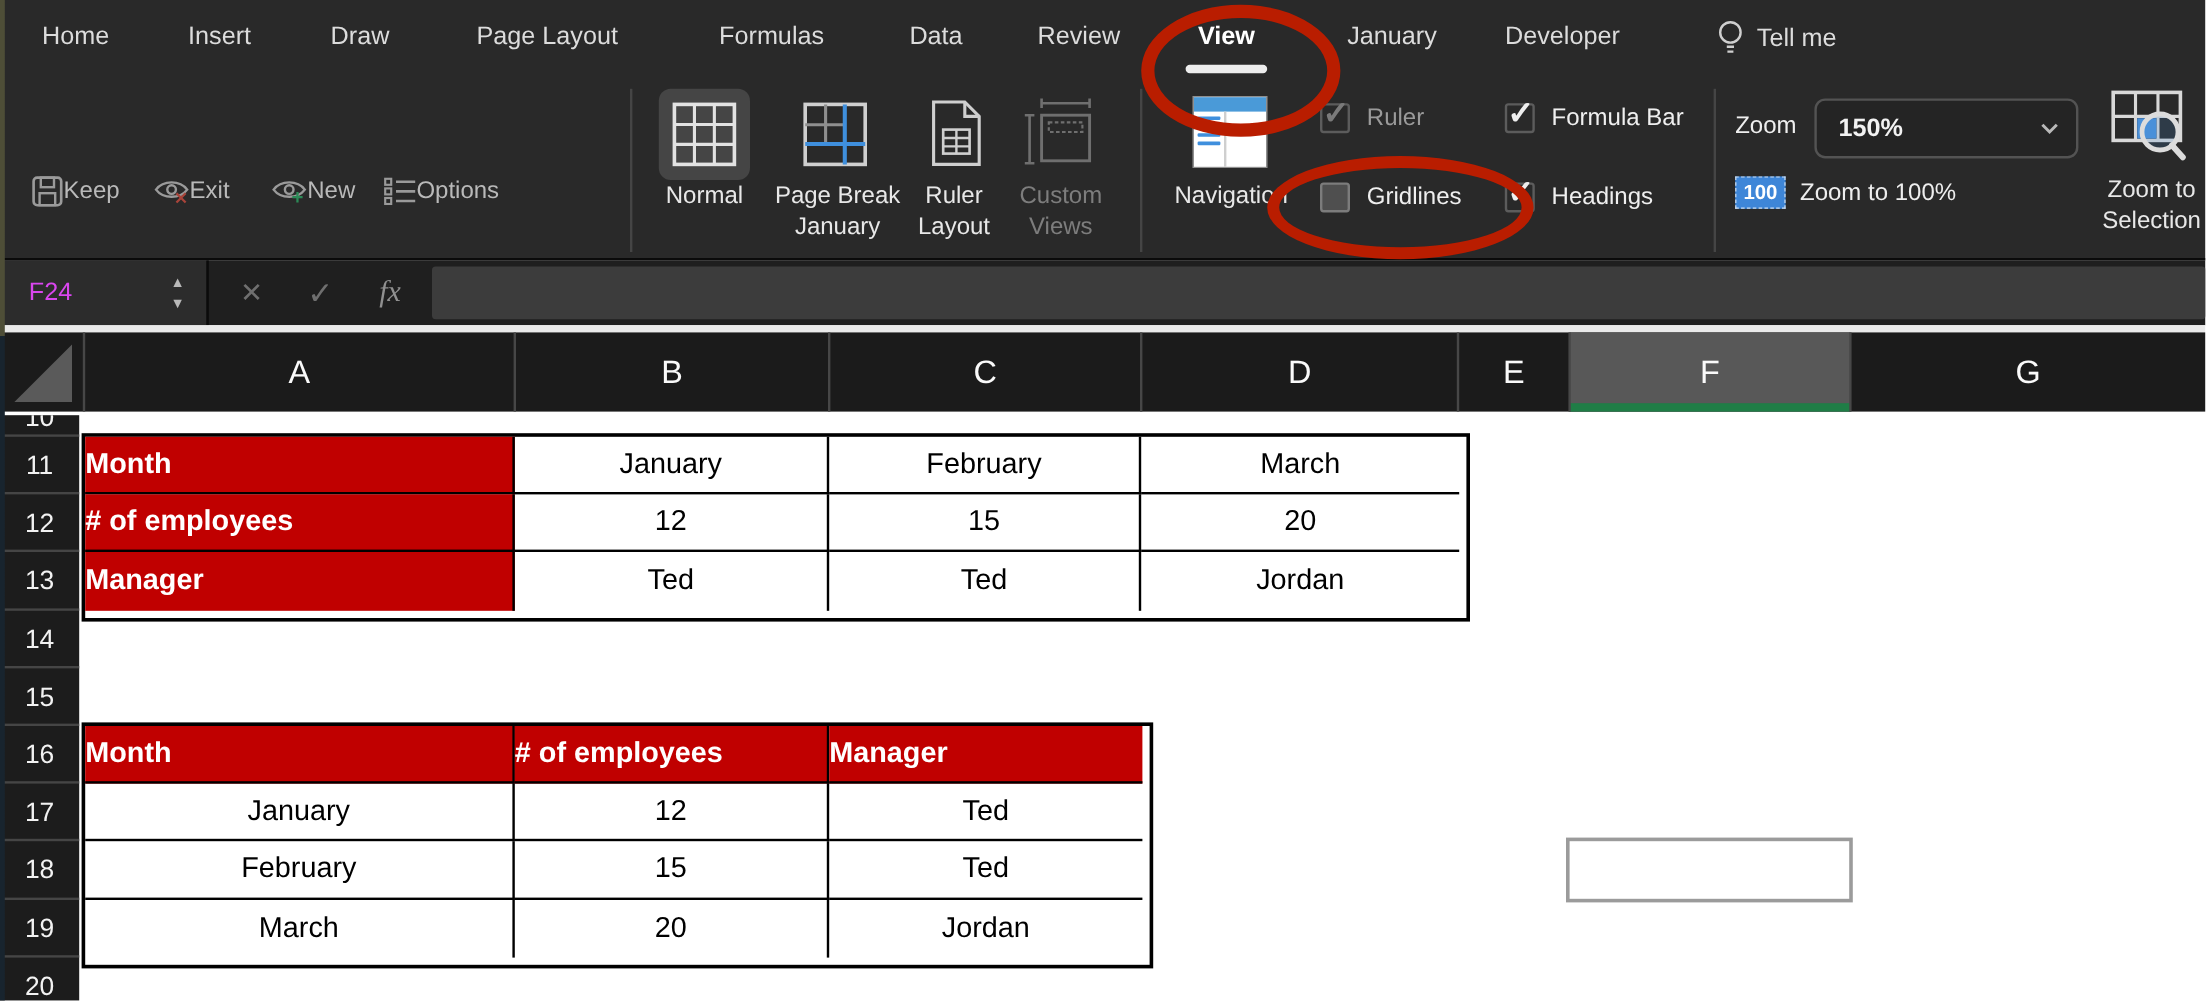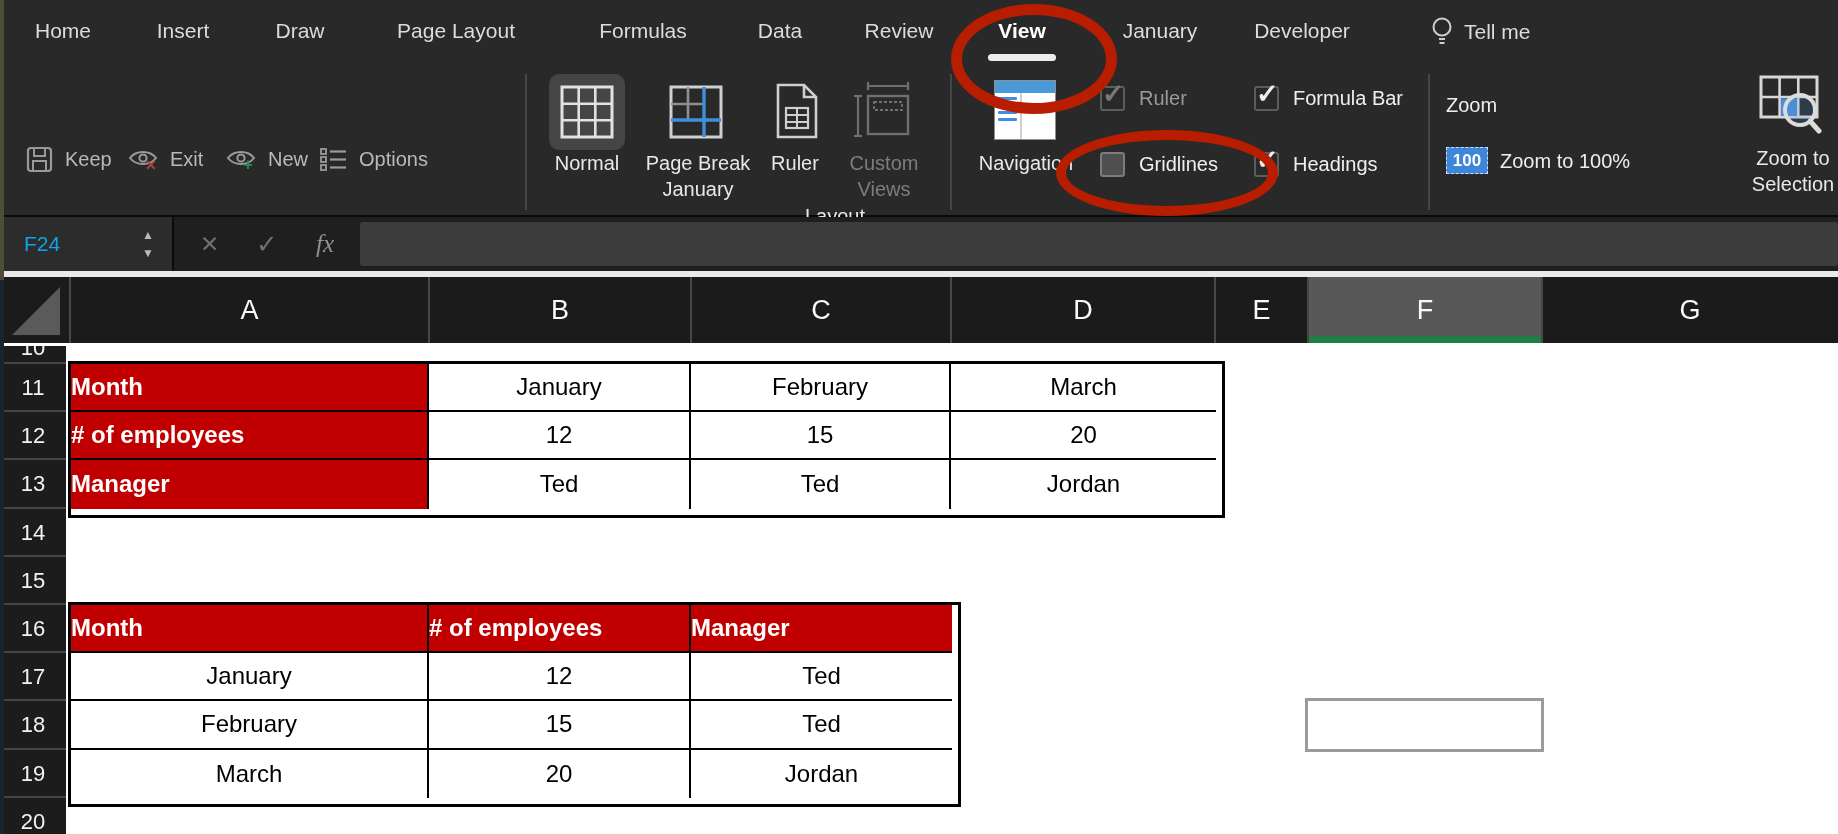--- a/index.html
+++ b/index.html
@@ -27,21 +27,21 @@
 
   
   .dropdown{position:absolute;background:#303030;border:2px solid #4e4e4e;border-radius:9px;
             display:flex;align-items:center;color:#cfcfcf;font-size:21px;}
   .dropdown .lbl{padding-left:18px;flex:1;}
   .dropdown svg{margin-right:14px;}
   #view-selector{left:22px;top:84px;width:410px;height:46px;}
   #zoom-dropdown{left:1512px;top:82px;width:216px;height:46px;background:#242424;border-color:#535353;color:#f2f2f2;}
   #zoom-dropdown .lbl{font-weight:700;}
 
-  .mini-btn{position:absolute;top:142px;height:34px;display:flex;align-items:center;gap:12px;
+  .mini-btn{position:absolute;top:142px;height:34px;display:flex;align-items:center;gap:0;
             color:#b9b9b9;font-size:20px;}
   .mini-btn .ov{position:absolute;font-style:normal;font-weight:700;}
 
   .vdiv{position:absolute;top:74px;height:136px;width:2px;background:#454545;}
 
   .wv-label{position:absolute;transform:translateX(-50%);color:#e8e8e8;font-size:20px;white-space:nowrap;line-height:24px;}
   .wv-label.dim{color:#7d7d7d;}
   #normal-bg{position:absolute;left:549px;top:74px;width:76px;height:76px;background:#454545;border-radius:10px;}
 
   .nav-ic{position:absolute;left:994px;top:80px;width:60px;height:58px;background:#ffffff;border:1px solid #8f8f8f;}
@@ -58,21 +58,21 @@
   .chk .chklab.dim{color:#9a9a9a;}
 
   .rib-label{position:absolute;color:#eeeeee;font-size:20px;white-space:nowrap;}
   #zoom100-badge{position:absolute;left:1446px;top:147px;width:42px;height:27px;background:#3E86D8;
      color:#fff;font-size:17px;font-weight:700;display:flex;align-items:center;justify-content:center;
      border:1px dashed rgba(255,255,255,.75);box-sizing:border-box;}
 
   
   #fbar{position:absolute;left:0;top:217px;width:1838px;height:54px;background:#1f1f1f;}
   #namebox{position:absolute;left:0;top:0;width:172px;height:54px;background:#2c2c2c;}
-  #namebox .val{position:absolute;left:24px;top:0;height:54px;line-height:54px;color:#0ea5e9;font-size:21px;}
+  #namebox .val{position:absolute;left:24px;top:0;height:54px;line-height:54px;color:#d946ef;font-size:21px;}
   #namebox .spin{position:absolute;left:142px;top:9px;color:#b9b9b9;font-size:12px;line-height:18px;text-align:center;}
   #fbar .sep{position:absolute;left:172px;top:0;width:2px;height:54px;background:#0b0b0b;}
   .fbtn{position:absolute;top:0;height:54px;line-height:54px;color:#6f6f6f;}
   #fx{font-family:"Liberation Serif",serif;font-style:italic;font-size:25px;color:#909090;}
   #finput{position:absolute;left:360px;top:5px;width:1478px;height:44px;background:#3c3c3c;border-radius:3px;color:#eee;font-size:20px;padding:0 10px;box-sizing:border-box;line-height:44px;}
 
   
   #white-line{position:absolute;left:0;top:271px;width:1838px;height:6px;background:#eaeaea;}
   #colheads{position:absolute;left:0;top:277px;width:1838px;height:66px;background:#1b1b1b;}
   .colhead{position:absolute;top:277px;height:66px;line-height:66px;text-align:center;color:#fafafa;font-size:27px;z-index:6;}
@@ -193,21 +193,21 @@
 
   <svg class="abs" style="left:772px;top:82px;" width="48" height="58" viewBox="0 0 48 58">
     <path d="M6,3 h26 l12,12 v40 h-38 z" fill="none" stroke="#cfcfcf" stroke-width="2.6"></path>
     <path d="M32,3 v12 h12" fill="none" stroke="#cfcfcf" stroke-width="2.6"></path>
     <rect x="14" y="26" width="22" height="20" fill="none" stroke="#cfcfcf" stroke-width="2.2"></rect>
     <line x1="25" y1="26" x2="25" y2="46" stroke="#cfcfcf" stroke-width="2"></line>
     <line x1="14" y1="33" x2="36" y2="33" stroke="#cfcfcf" stroke-width="2"></line>
     <line x1="14" y1="40" x2="36" y2="40" stroke="#cfcfcf" stroke-width="2"></line>
   </svg>
   <div class="wv-label" style="left:795px;top:151px;">Ruler</div>
-  <div class="wv-label" style="left:835px;top:177px;margin-top:27px;">Layout</div>
+  <div class="wv-label" style="left:795px;top:177px;">Layout</div>
 
   <svg class="abs" style="left:852px;top:80px;" width="62" height="62" viewBox="0 0 62 62">
     <line x1="16" y1="6" x2="56" y2="6" stroke="#6f6f6f" stroke-width="2.2"></line>
     <line x1="16" y1="2" x2="16" y2="10" stroke="#6f6f6f" stroke-width="2.2"></line>
     <line x1="56" y1="2" x2="56" y2="10" stroke="#6f6f6f" stroke-width="2.2"></line>
     <line x1="6" y1="16" x2="6" y2="56" stroke="#6f6f6f" stroke-width="2.2"></line>
     <line x1="2" y1="16" x2="10" y2="16" stroke="#6f6f6f" stroke-width="2.2"></line>
     <line x1="2" y1="56" x2="10" y2="56" stroke="#6f6f6f" stroke-width="2.2"></line>
     <rect x="16" y="16" width="40" height="38" fill="none" stroke="#6f6f6f" stroke-width="2.4"></rect>
     <rect x="22" y="22" width="28" height="8" fill="none" stroke="#6f6f6f" stroke-width="1.8" stroke-dasharray="3,2"></rect>
@@ -247,20 +247,26 @@
   <div class="chk" style="left:1254px;top:152px;">
     <span class="box">
         <i class="mark">✓</i>
       </span>
     <span class="chklab">Headings</span>
   </div>
 
   <div class="vdiv" style="left:1428px;"></div>
 
   <div class="rib-label" style="left:1446px;top:94px;">Zoom</div>
+  <div id="zoom-dropdown" class="dropdown">
+    <span class="lbl">150%</span>
+    <svg width="16" height="10" viewBox="0 0 16 10">
+      <polyline points="2,2 8,8 14,2" fill="none" stroke="#b9b9b9" stroke-width="2.5"></polyline>
+    </svg>
+  </div>
   <div id="zoom100-badge">
       <span>100</span>
     </div>
   <div class="rib-label" style="left:1500px;top:150px;">Zoom to 100%</div>
 
   <svg class="abs" style="left:1758px;top:74px;" width="64" height="64" viewBox="0 0 64 64">
     <rect x="3" y="3" width="56" height="40" fill="none" stroke="#d8d8d8" stroke-width="3"></rect>
     <line x1="21.6" y1="3" x2="21.6" y2="43" stroke="#d8d8d8" stroke-width="2.6"></line>
     <line x1="40.3" y1="3" x2="40.3" y2="43" stroke="#d8d8d8" stroke-width="2.6"></line>
     <line x1="3" y1="23" x2="59" y2="23" stroke="#d8d8d8" stroke-width="2.6"></line>

